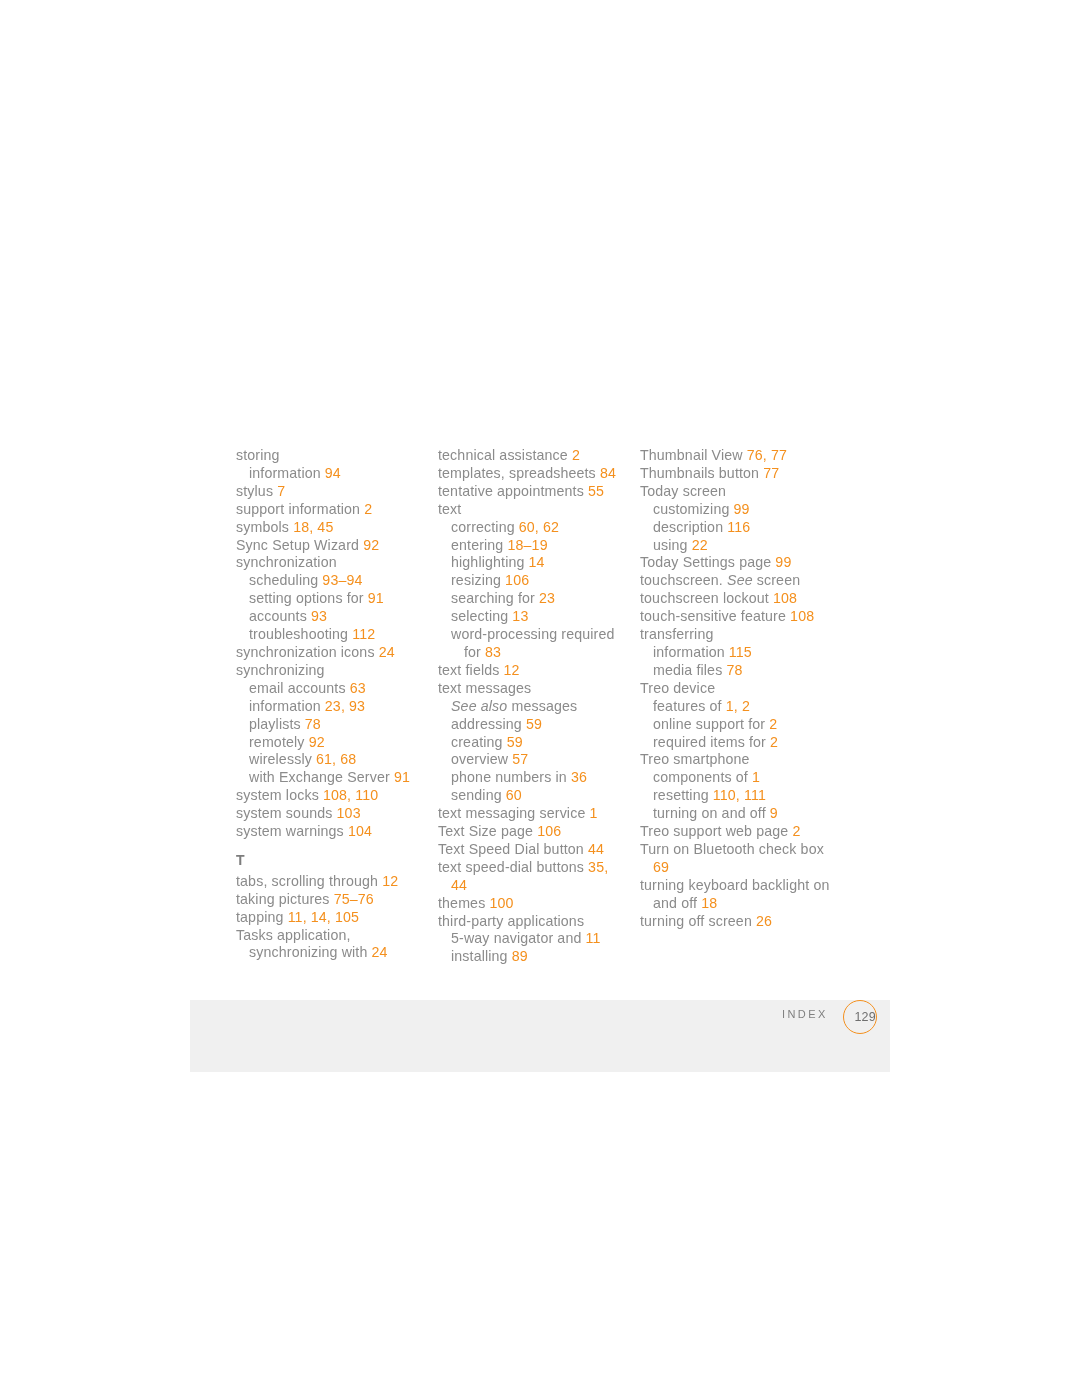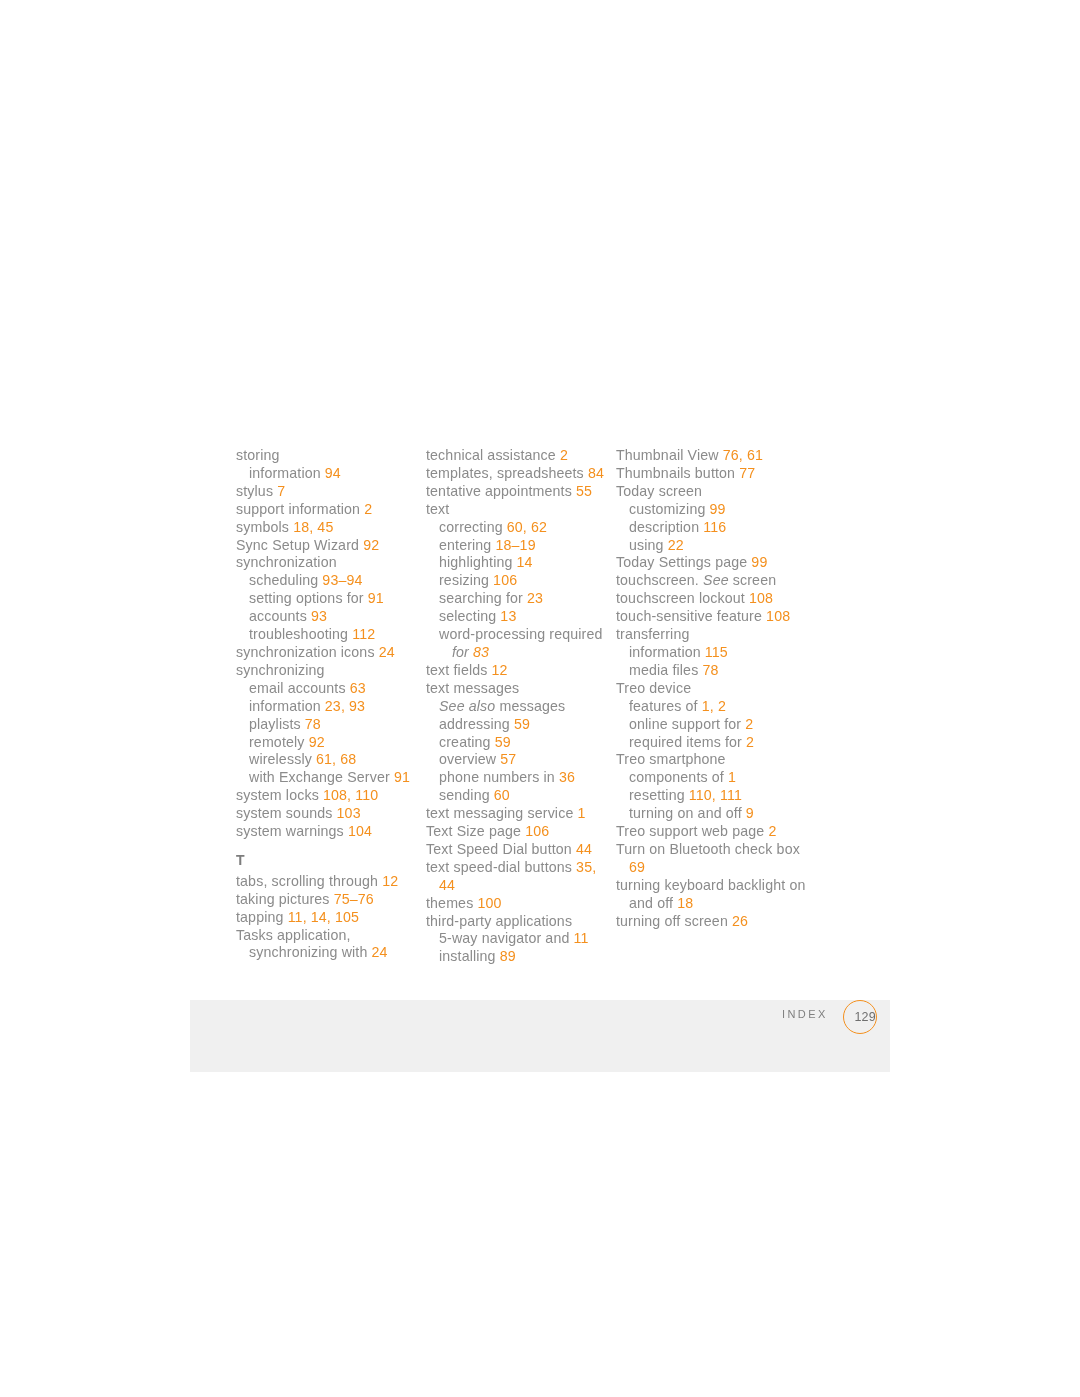--- a/index.html
+++ b/index.html
@@ -33,33 +33,33 @@
     top: 447px;
     width: 600px;
     display: flex;
     align-items: flex-start;
   }
   .index-column {
     width: 190px;
     flex: 0 0 190px;
   }
   .index-column + .index-column {
-    margin-left: 0;
+    margin-left: 12px;
   }
 
   .entry {
     font-size: 14.2px;
     line-height: 17.9px;
     color: #8b8b8b;
     white-space: normal;
     letter-spacing: 0.01em;
   }
   .entry.lvl1 { padding-left: 0px; text-indent: 0; }
   .entry.lvl2 { padding-left: 13px; }
-  .entry.lvl3 { padding-left: 26px; font-style: italic; }
+  .entry.lvl3 { padding-left: 26px; }
 
   .entry .num {
     color: #f4901e;
   }
   .entry .ital {
     font-style: italic;
   }
 
   .letter-heading {
     font-size: 14px;
@@ -176,21 +176,21 @@
         <div class="entry lvl1"><span>Text Size page </span><span class="num">106</span></div>
         <div class="entry lvl1"><span>Text Speed Dial button </span><span class="num">44</span></div>
         <div class="entry lvl1"><span>text speed-dial buttons </span><span class="num">35,</span></div>
         <div class="entry lvl2"><span class="num">44</span></div>
         <div class="entry lvl1"><span>themes </span><span class="num">100</span></div>
         <div class="entry lvl1"><span>third-party applications</span></div>
         <div class="entry lvl2"><span>5-way navigator and </span><span class="num">11</span></div>
         <div class="entry lvl2"><span>installing </span><span class="num">89</span></div>
       </div>
     <div class="index-column">
-        <div class="entry lvl1"><span>Thumbnail View </span><span class="num">76, 61</span></div>
+        <div class="entry lvl1"><span>Thumbnail View </span><span class="num">76, 77</span></div>
         <div class="entry lvl1"><span>Thumbnails button </span><span class="num">77</span></div>
         <div class="entry lvl1"><span>Today screen</span></div>
         <div class="entry lvl2"><span>customizing </span><span class="num">99</span></div>
         <div class="entry lvl2"><span>description </span><span class="num">116</span></div>
         <div class="entry lvl2"><span>using </span><span class="num">22</span></div>
         <div class="entry lvl1"><span>Today Settings page </span><span class="num">99</span></div>
         <div class="entry lvl1"><span>touchscreen. </span><span class="ital">See</span><span> screen</span></div>
         <div class="entry lvl1"><span>touchscreen lockout </span><span class="num">108</span></div>
         <div class="entry lvl1"><span>touch-sensitive feature </span><span class="num">108</span></div>
         <div class="entry lvl1"><span>transferring</span></div>

